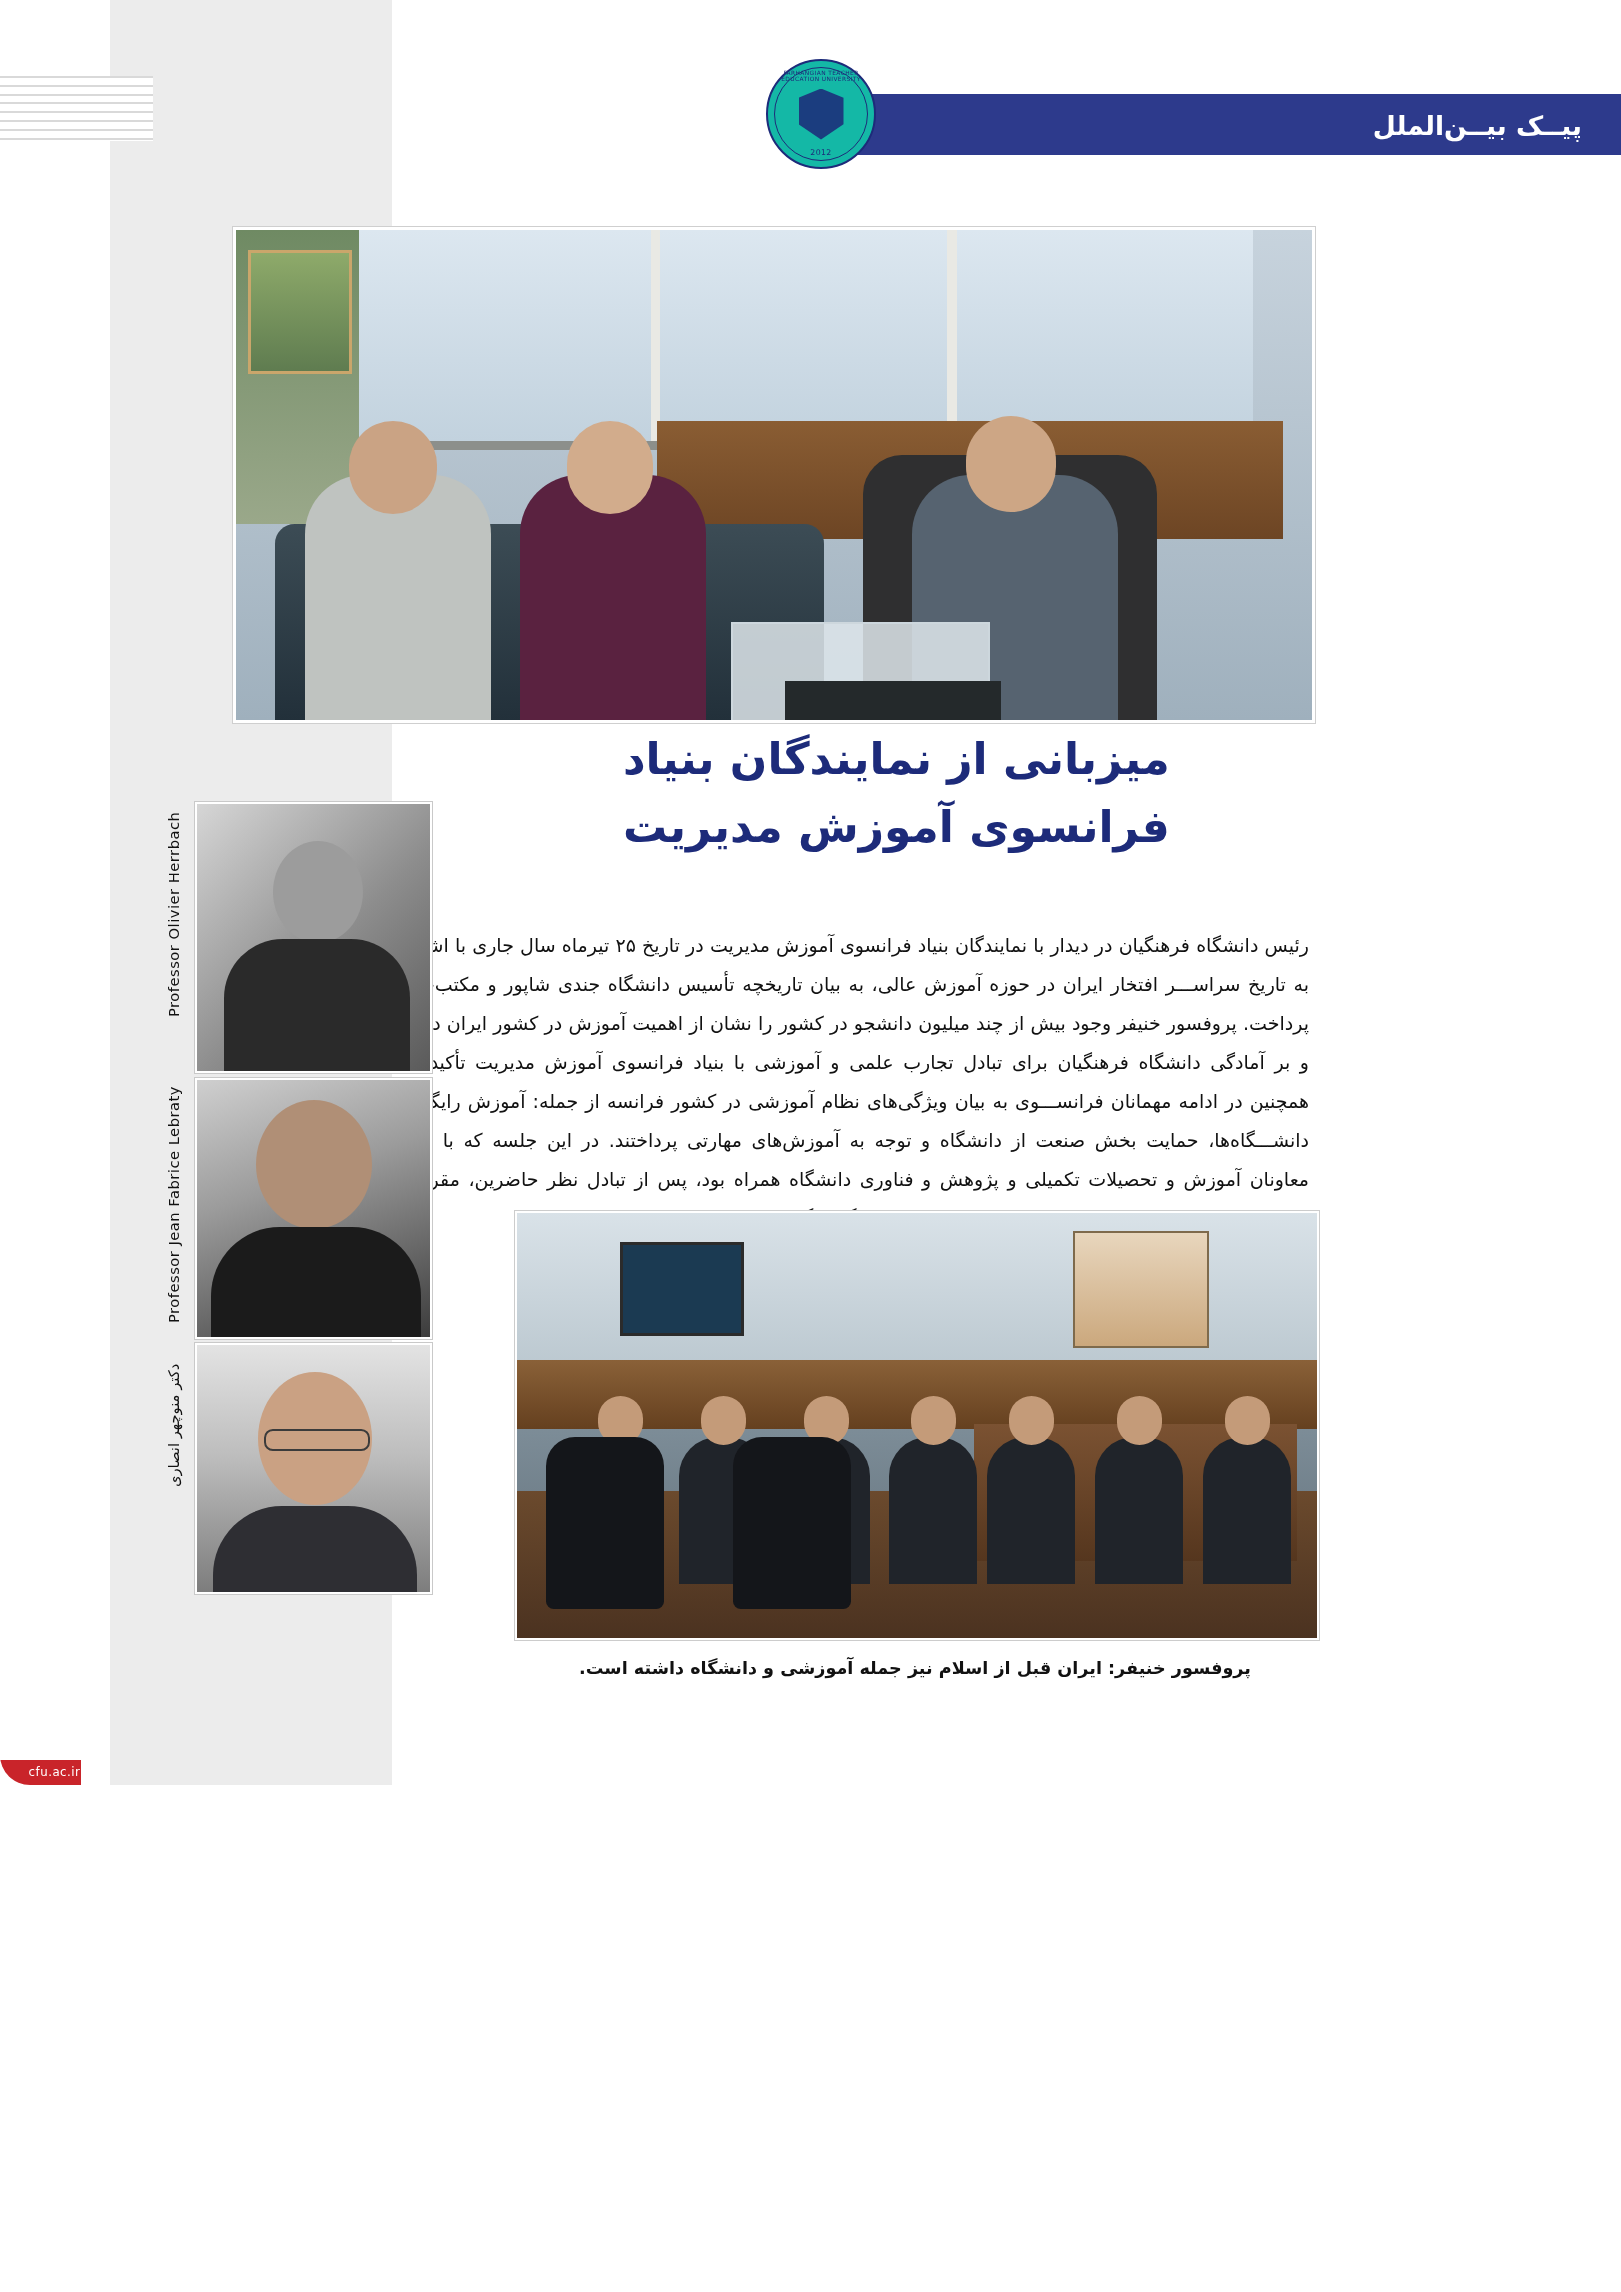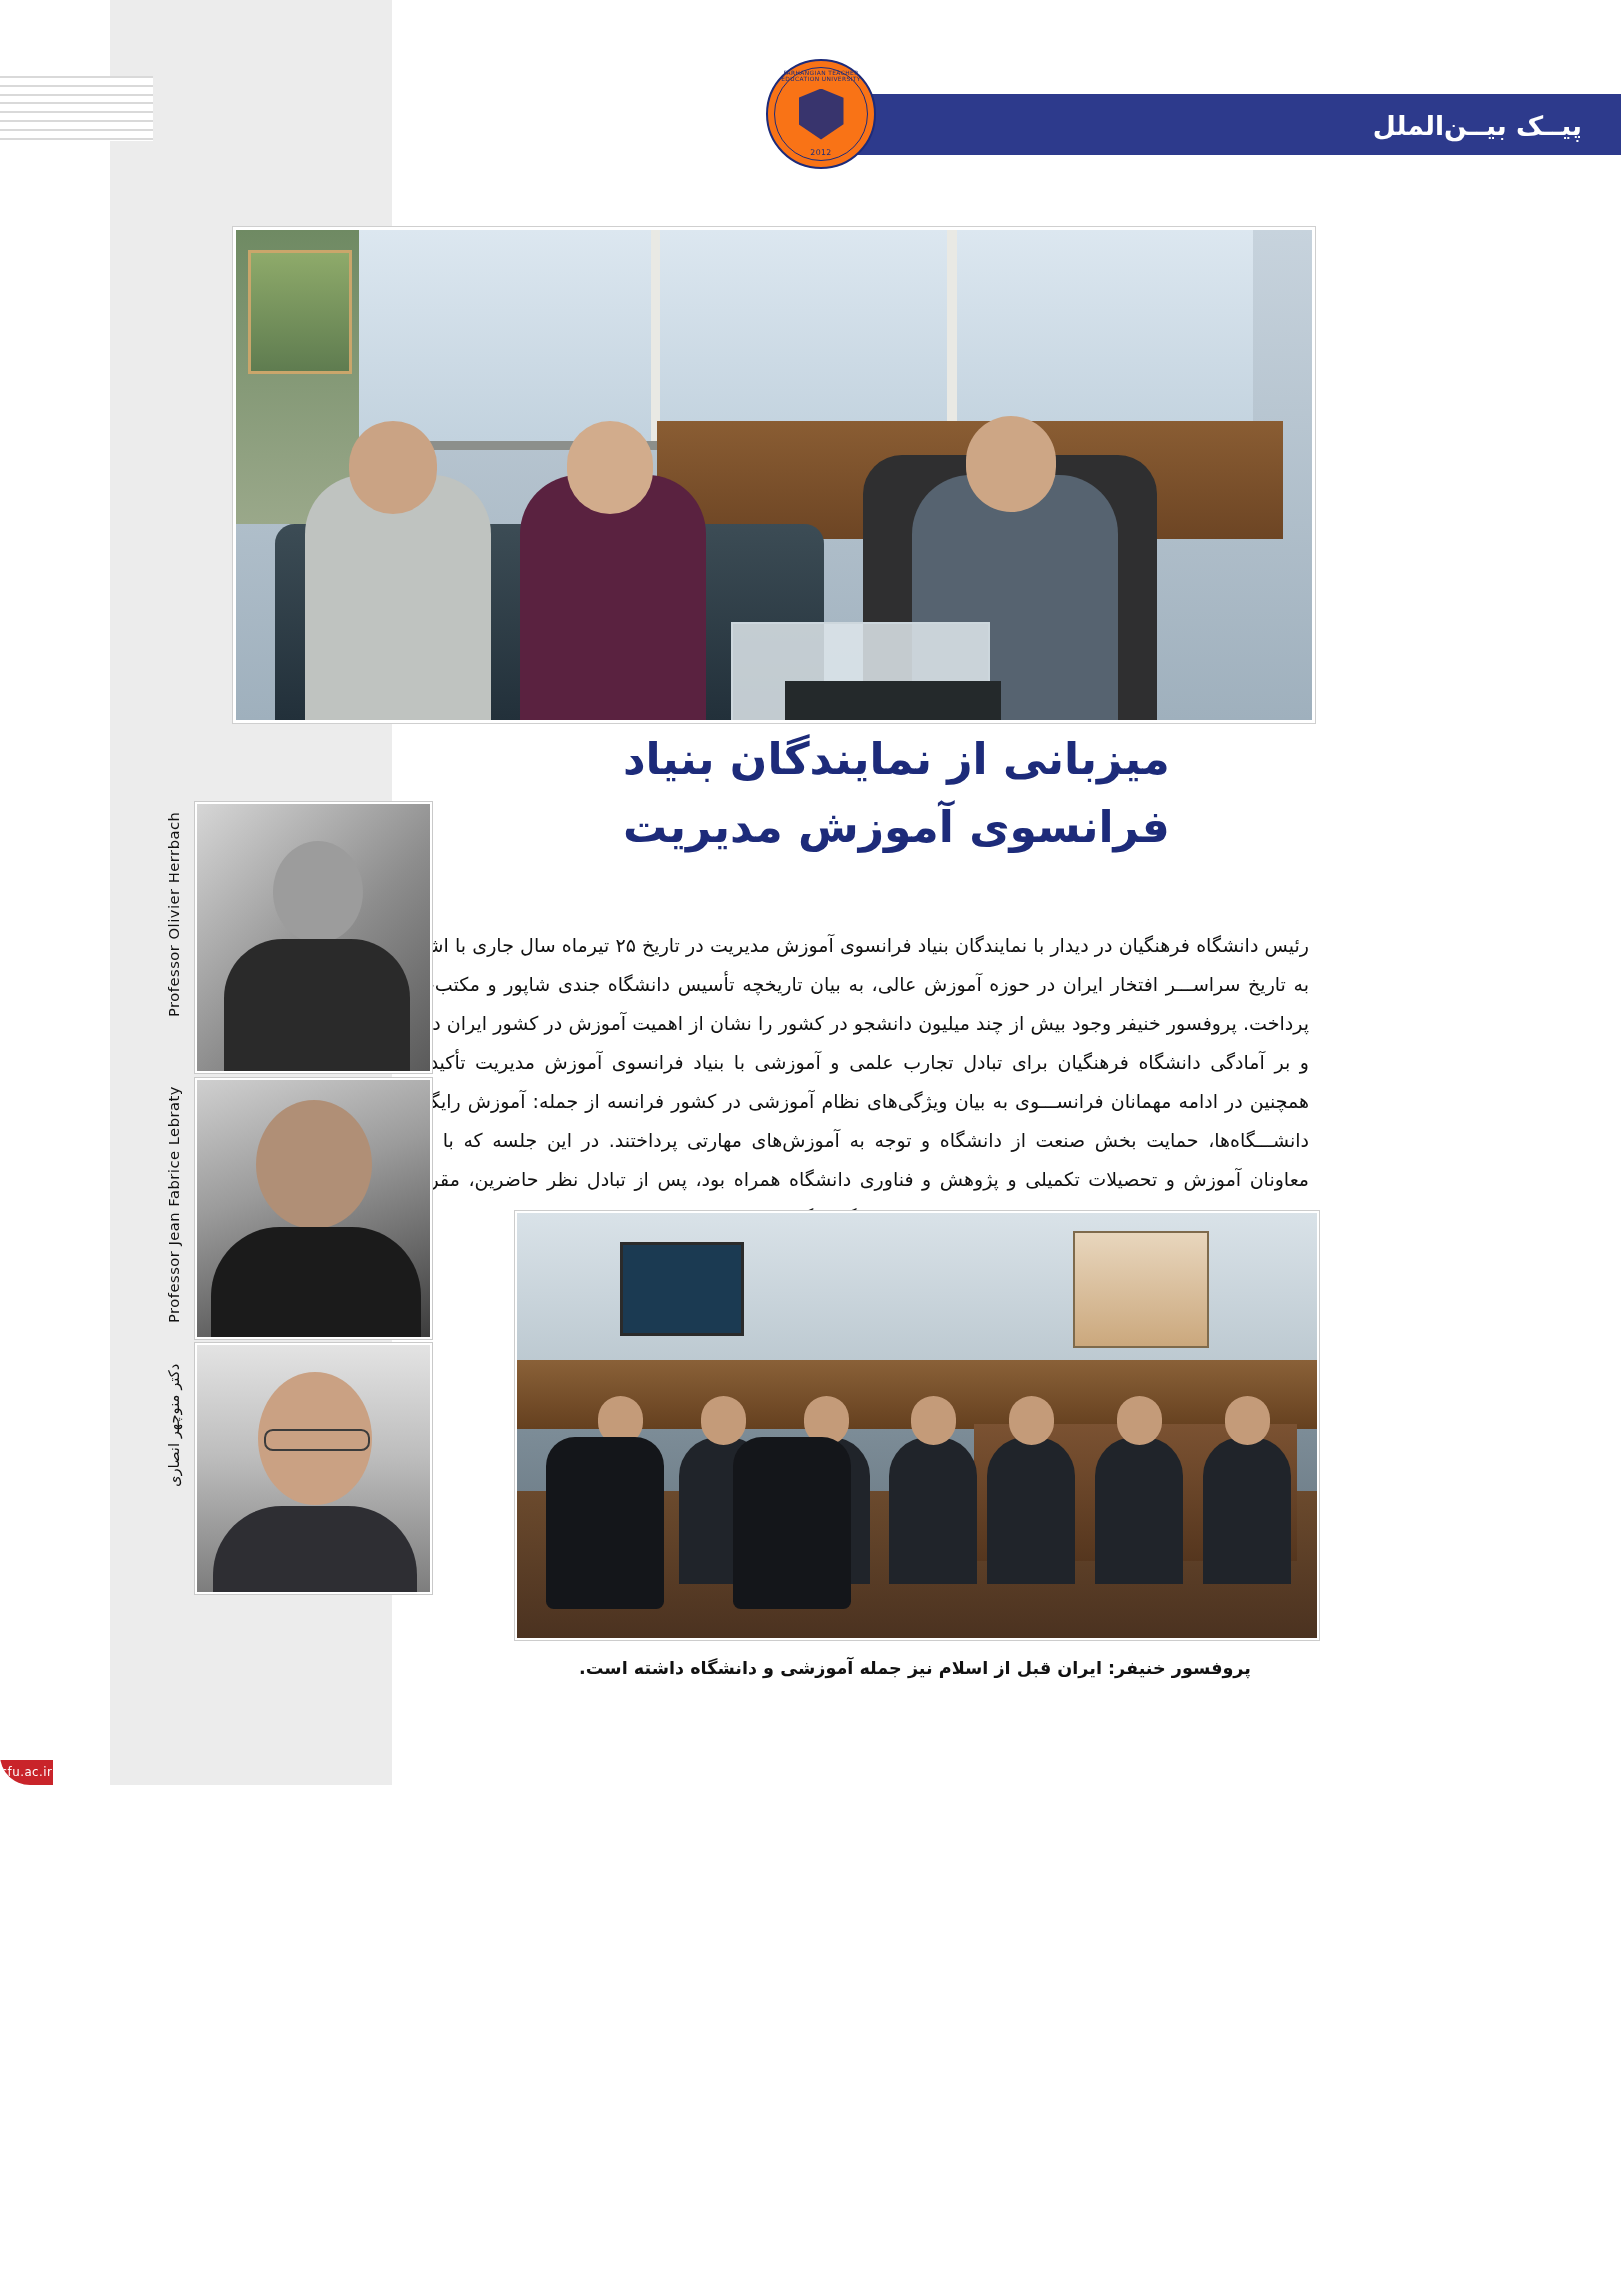--- a/index.html
+++ b/index.html
@@ -76,21 +76,21 @@
     letter-spacing: 1px;
     white-space: nowrap;
   }
   .logo {
     position: absolute;
     right: 745px;
     top: 59px;
     width: 110px;
     height: 110px;
     border-radius: 50%;
-    background: #f97316;
+    background: #14b8a6;
     border: 2.9px solid #1d2b7a;
     box-sizing: border-box;
     display: flex;
     align-items: center;
     justify-content: center;
   }
   .logo .ring {
     position: absolute;
     left: 5.9px;
     top: 5.9px;
@@ -330,20 +330,21 @@
     bottom: 0;
     width: 53px;
     height: 25.5px;
     background: #c9242a;
     color: #ffffff;
     font-size: 11.8px;
     display: flex;
     align-items: center;
     justify-content: center;
     letter-spacing: 0.5px;
+    padding-left: 28px;
   }
 </style>
 </head>
 <body>
 
 <div class="page">
 
   <div class="left-band"></div>
   <div class="grey-strip"></div>
   <div class="grey-strip-inner"></div>

